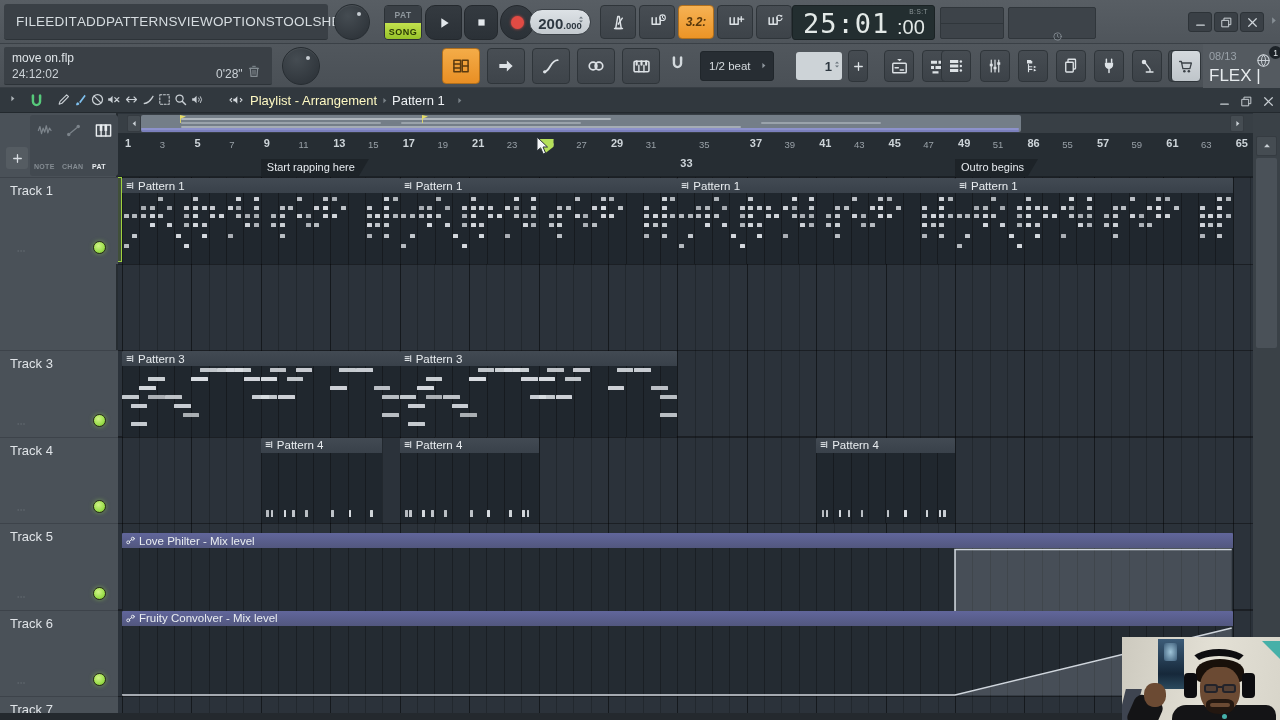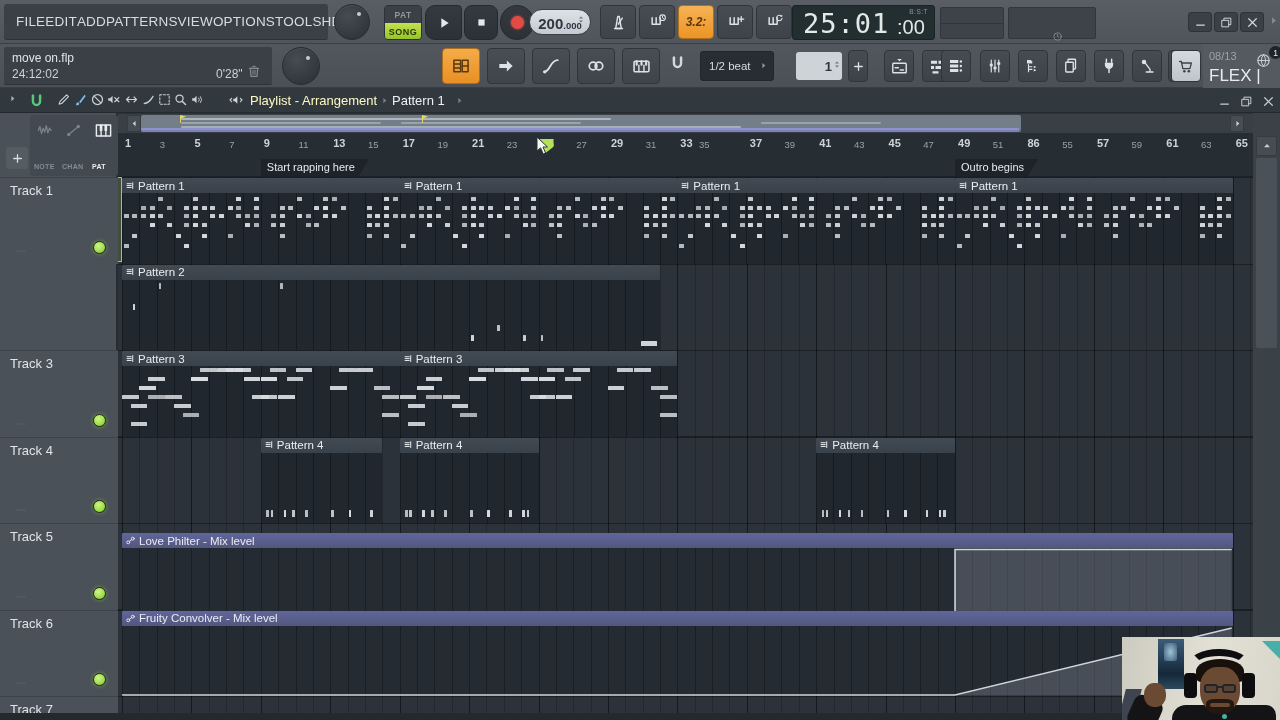--- a/index.html
+++ b/index.html
@@ -632,21 +632,21 @@
         <span class="ruler-num big" style="left: 215.26px;">13</span>
         <span class="ruler-num" style="left: 249.97px;">15</span>
         <span class="ruler-num big" style="left: 284.68px;">17</span>
         <span class="ruler-num" style="left: 319.39px;">19</span>
         <span class="ruler-num big" style="left: 354.1px;">21</span>
         <span class="ruler-num" style="left: 388.81px;">23</span>
         <span class="ruler-num big" style="left: 423.52px;">25</span>
         <span class="ruler-num" style="left: 458.23px;">27</span>
         <span class="ruler-num big" style="left: 492.94px;">29</span>
         <span class="ruler-num" style="left: 527.65px;">31</span>
-        <span class="ruler-num big" style="left: 562.36px;">33</span>
+        <span class="ruler-num big" style="left: 562.36px; margin-top: 20px;">33</span>
         <span class="ruler-num" style="left: 581px;">35</span>
         <span class="ruler-num big" style="left: 631.78px;">37</span>
         <span class="ruler-num" style="left: 666.49px;">39</span>
         <span class="ruler-num big" style="left: 701.2px;">41</span>
         <span class="ruler-num" style="left: 735.91px;">43</span>
         <span class="ruler-num big" style="left: 770.62px;">45</span>
         <span class="ruler-num" style="left: 805.33px;">47</span>
         <span class="ruler-num big" style="left: 840.04px;">49</span>
         <span class="ruler-num" style="left: 874.75px;">51</span>
         <span class="ruler-num big" style="left: 909.46px;">86</span>
@@ -1049,40 +1049,20 @@
             <div class="note" style="left: 253.22px; top: 30px; width: 5px; height: 3.5px; opacity: 0.861044;"></div>
             <div class="note" style="left: 261.9px; top: 4px; width: 5px; height: 3.5px; opacity: 0.940472;"></div>
             <div class="note" style="left: 261.9px; top: 13px; width: 5px; height: 3.5px; opacity: 0.961062;"></div>
             <div class="note" style="left: 261.9px; top: 21px; width: 5px; height: 3.5px; opacity: 0.937699;"></div>
             <div class="note" style="left: 261.9px; top: 30px; width: 5px; height: 3.5px; opacity: 0.884646;"></div>
             <div class="note" style="left: 261.9px; top: 41px; width: 5px; height: 3.5px; opacity: 0.853328;"></div>
             <div class="note" style="left: 270.58px; top: 4px; width: 5px; height: 3.5px; opacity: 0.789396;"></div>
             <div class="note" style="left: 270.58px; top: 21px; width: 5px; height: 3.5px; opacity: 0.803798;"></div>
           </div>
         </div>
-        <div class="clip" style="left: 4px; top: 87.5px; width: 538.005px; height: 85.5px;">
-          <div class="clip-head">
-            <span>
-              <svg class="ic" width="10" height="10" viewBox="0 0 24 24" fill="none" stroke="currentColor" stroke-width="1.8" stroke-linecap="round" stroke-linejoin="round">
-                <path d="M5 6.5 H15 M5 11 H15 M5 15.5 H15 M18.5 4 V18" stroke-width="2.4"></path>
-              </svg>
-            </span>
-            <span>Pattern 2</span>
-          </div>
-          <div class="clip-body">
-            <div class="note" style="left: 10.68px; top: 24px; width: 2.5px; height: 6px; opacity: 0.947819;"></div>
-            <div class="note" style="left: 36.72px; top: 3px; width: 2.5px; height: 6px; opacity: 0.791936;"></div>
-            <div class="note" style="left: 158.24px; top: 3px; width: 2.5px; height: 6px; opacity: 0.787381;"></div>
-            <div class="note" style="left: 349.2px; top: 55.5px; width: 2.5px; height: 6px; opacity: 0.950211;"></div>
-            <div class="note" style="left: 375.24px; top: 45px; width: 2.5px; height: 6px; opacity: 0.843715;"></div>
-            <div class="note" style="left: 401.28px; top: 55.5px; width: 2.5px; height: 6px; opacity: 0.905951;"></div>
-            <div class="note" style="left: 418.64px; top: 55.5px; width: 2.5px; height: 6px; opacity: 0.841145;"></div>
-            <div class="note" style="left: 519.005px; top: 61px; width: 16px; height: 5px; opacity: 0.95;"></div>
-          </div>
-        </div>
         <div class="clip" style="left: 4px; top: 174px; width: 277.68px; height: 85.5px;">
           <div class="clip-head">
             <span>
               <svg class="ic" width="10" height="10" viewBox="0 0 24 24" fill="none" stroke="currentColor" stroke-width="1.8" stroke-linecap="round" stroke-linejoin="round">
                 <path d="M5 6.5 H15 M5 11 H15 M5 15.5 H15 M18.5 4 V18" stroke-width="2.4"></path>
               </svg>
             </span>
             <span>Pattern 3</span>
           </div>
           <div class="clip-body">

